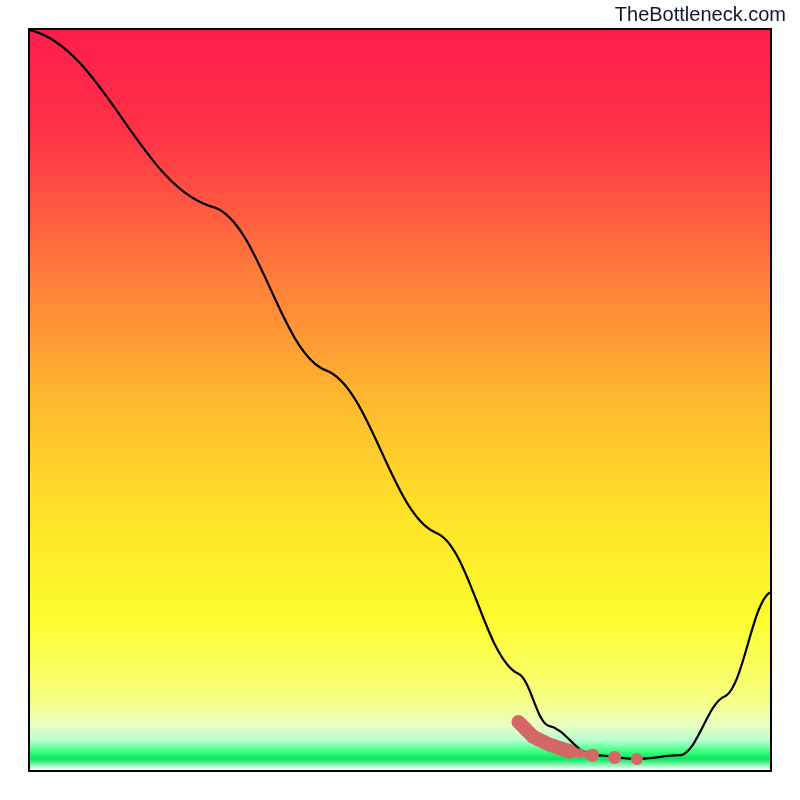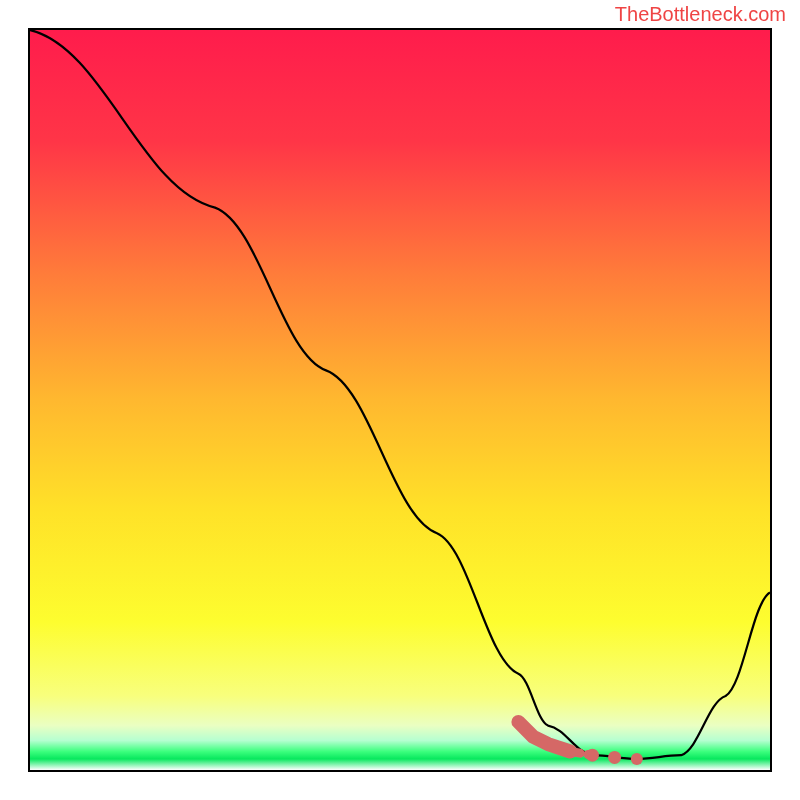--- a/index.html
+++ b/index.html
@@ -11,21 +11,21 @@
   .container {
     position: relative;
     width: 800px;
     height: 800px;
   }
   .watermark {
     position: absolute;
     top: 3px;
     right: 14px;
     font-size: 20px;
-    color: #ef4444;
+    color: #0f172a;
     letter-spacing: 0px;
     font-weight: normal;
     z-index: 10;
   }
   .plot-rect {
     position: absolute;
     left: 28px;
     top: 28px;
     width: 744px;
     height: 744px;

